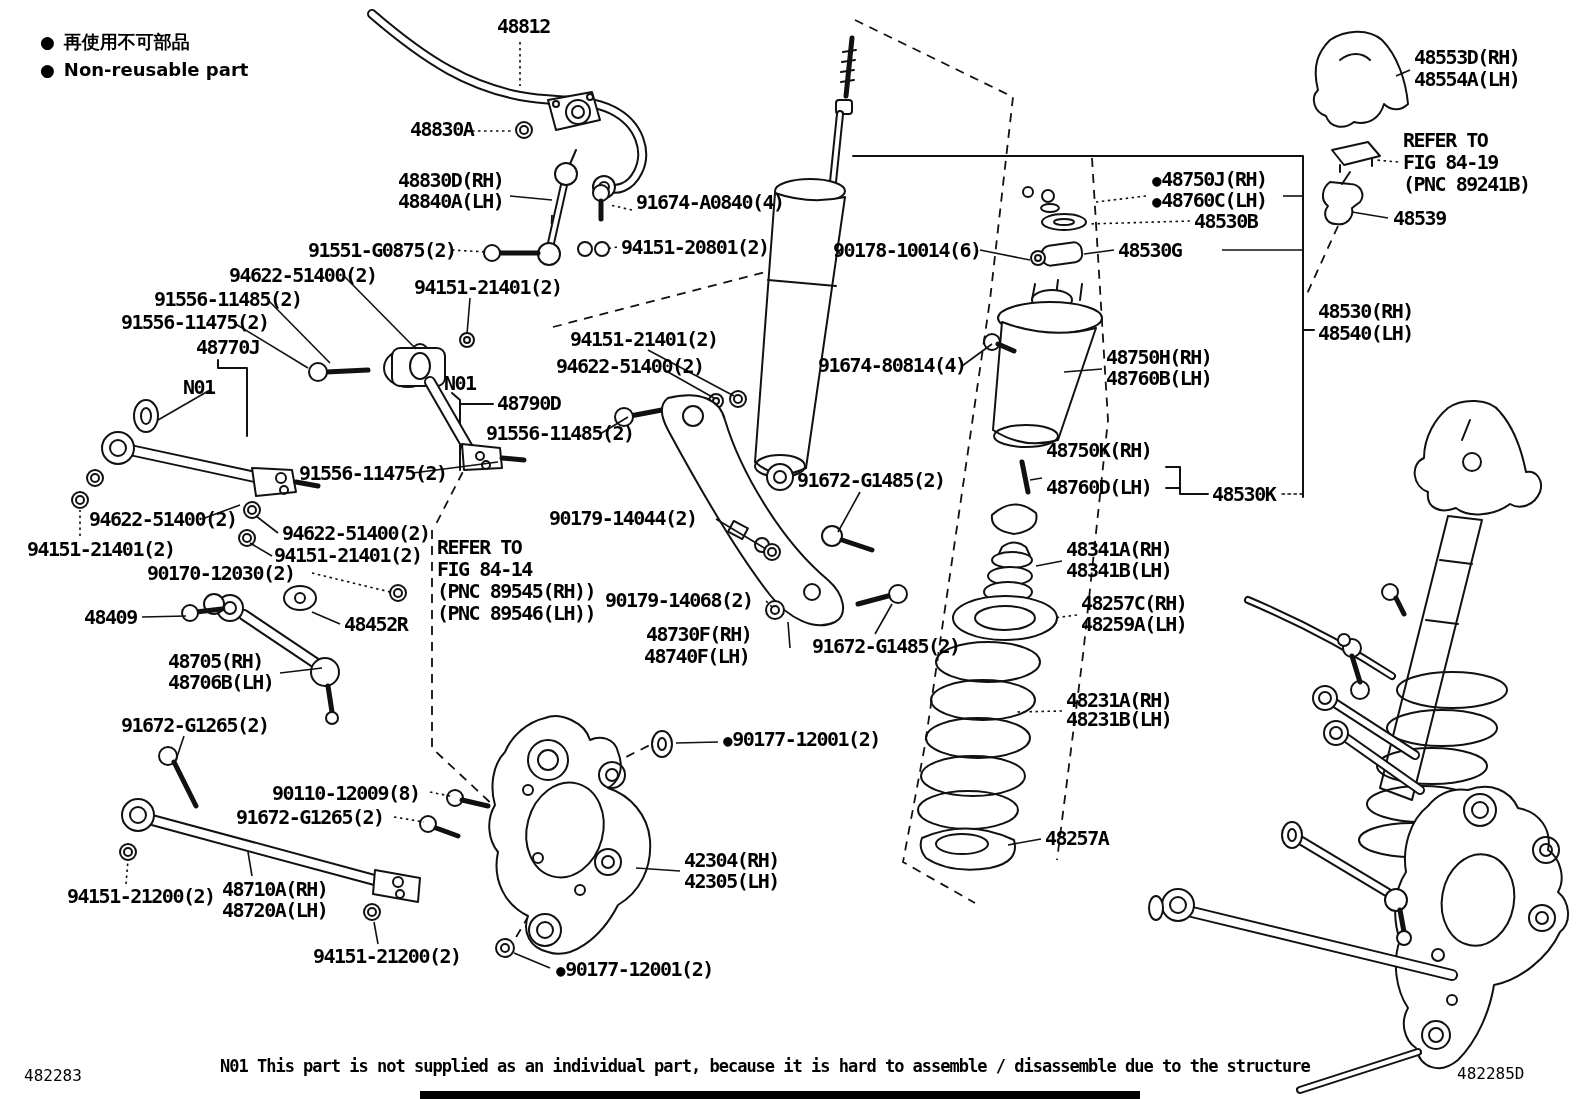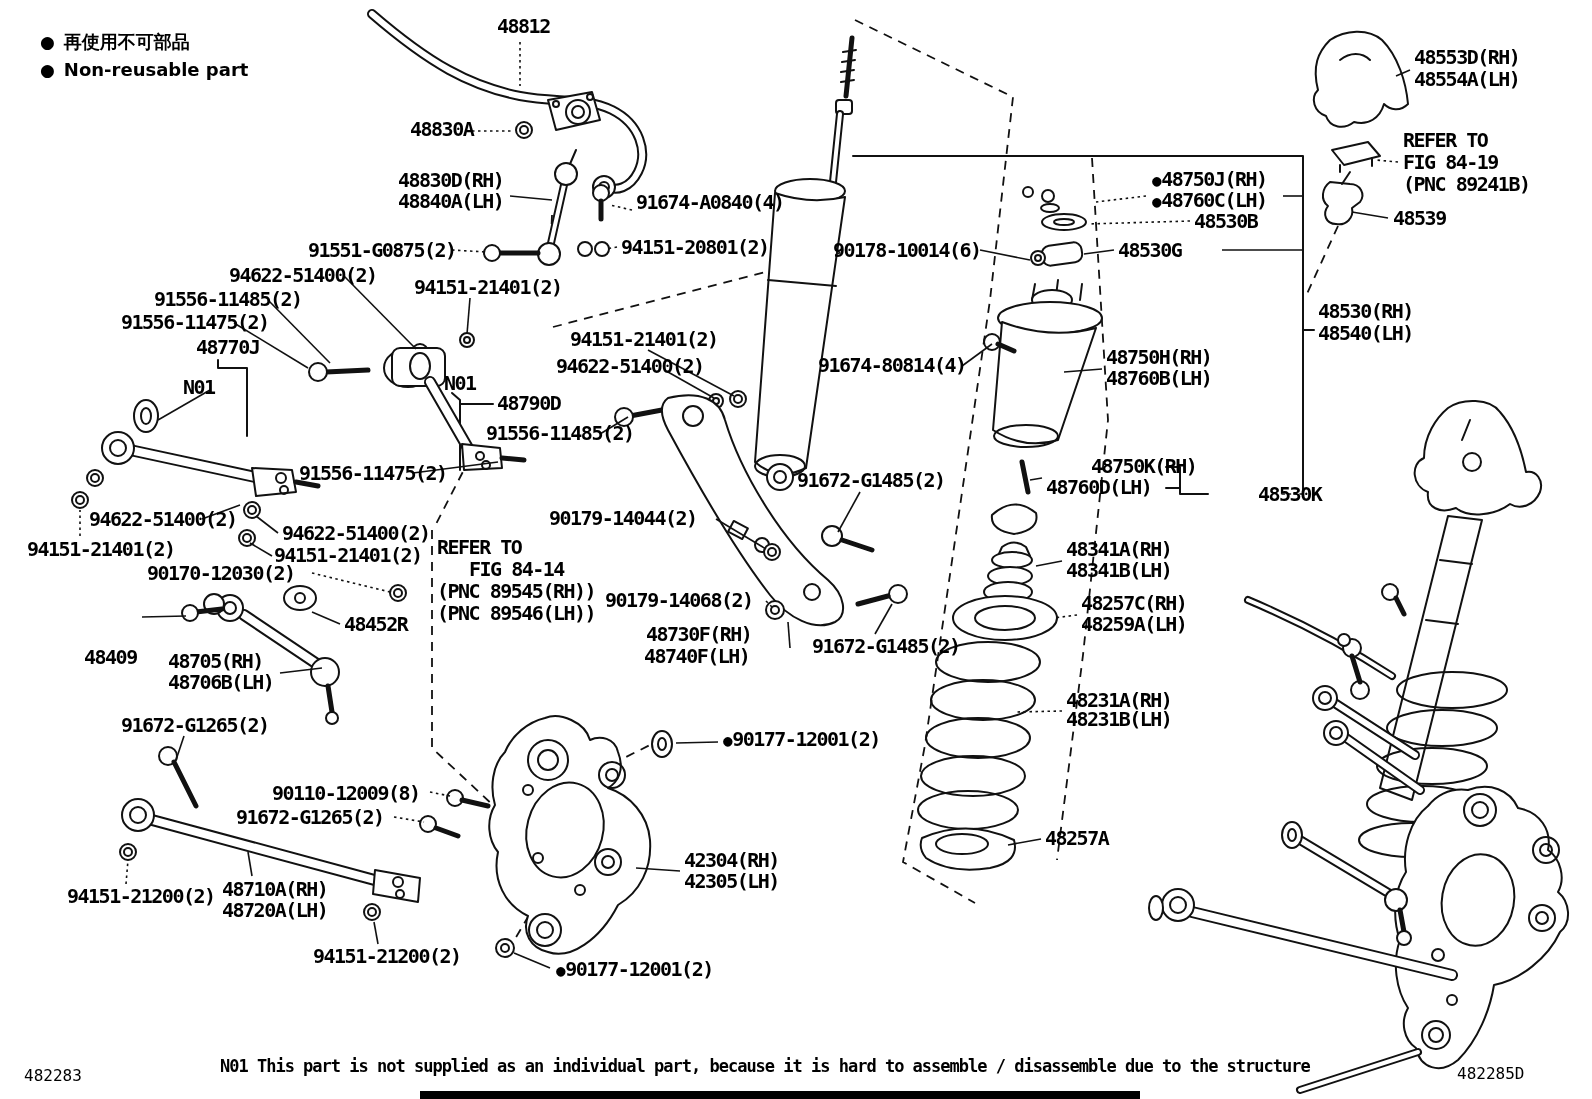--- a/index.html
+++ b/index.html
@@ -412,27 +412,27 @@
       <div class="lbl" style="left: 556px; top: 356px;"><span>94622-51400(2)</span></div>
       <div class="lbl" style="left: 444px; top: 373px;"><span>N01</span></div>
       <div class="lbl" style="left: 497px; top: 393px;"><span>48790D</span></div>
       <div class="lbl" style="left: 486px; top: 423px;"><span>91556-11485(2)</span></div>
       <div class="lbl" style="left: 299px; top: 463px;"><span>91556-11475(2)</span></div>
       <div class="lbl" style="left: 89px; top: 509px;"><span>94622-51400(2)</span></div>
       <div class="lbl" style="left: 27px; top: 539px;"><span>94151-21401(2)</span></div>
       <div class="lbl" style="left: 282px; top: 523px;"><span>94622-51400(2)</span></div>
       <div class="lbl" style="left: 274px; top: 545px;"><span>94151-21401(2)</span></div>
       <div class="lbl" style="left: 147px; top: 563px;"><span>90170-12030(2)</span></div>
-      <div class="lbl" style="left: 84px; top: 607px; margin-top: 40px;"><span>48409</span></div>
+      <div class="lbl" style="left: 84px; top: 607px;"><span>48409</span></div>
       <div class="lbl" style="left: 344px; top: 614px;"><span>48452R</span></div>
       <div class="lbl" style="left: 168px; top: 651px;"><span>48705(RH)</span></div>
       <div class="lbl" style="left: 168px; top: 672px;"><span>48706B(LH)</span></div>
       <div class="lbl" style="left: 121px; top: 715px;"><span>91672-G1265(2)</span></div>
       <div class="lbl" style="left: 437px; top: 537px;"><span>REFER TO</span></div>
-      <div class="lbl" style="left: 437px; top: 559px; margin-left: 32px;"><span>FIG 84-14</span></div>
+      <div class="lbl" style="left: 437px; top: 559px;"><span>FIG 84-14</span></div>
       <div class="lbl" style="left: 437px; top: 581px;"><span>(PNC 89545(RH))</span></div>
       <div class="lbl" style="left: 437px; top: 603px;"><span>(PNC 89546(LH))</span></div>
       <div class="lbl" style="left: 549px; top: 508px; text-align: right;"><span>90179-14044(2)</span></div>
       <div class="lbl" style="left: 605px; top: 590px;"><span>90179-14068(2)</span></div>
       <div class="lbl" style="left: 646px; top: 624px;"><span>48730F(RH)</span></div>
       <div class="lbl" style="left: 644px; top: 646px;"><span>48740F(LH)</span></div>
       <div class="lbl" style="left: 797px; top: 470px;"><span>91672-G1485(2)</span></div>
       <div class="lbl" style="left: 812px; top: 636px;"><span>91672-G1485(2)</span></div>
       <div class="lbl" style="left: 818px; top: 355px;"><span>91674-80814(4)</span></div>
       <div class="lbl" style="left: 272px; top: 783px;"><span>90110-12009(8)</span></div>
@@ -453,23 +453,23 @@
       <div class="lbl" style="left: 1393px; top: 208px;"><span>48539</span></div>
       <div class="lbl" style="left: 1152px; top: 169px;"><span class="dot">●</span><span>48750J(RH)</span></div>
       <div class="lbl" style="left: 1152px; top: 190px;"><span class="dot">●</span><span>48760C(LH)</span></div>
       <div class="lbl" style="left: 1194px; top: 211px;"><span>48530B</span></div>
       <div class="lbl" style="left: 1118px; top: 240px;"><span>48530G</span></div>
       <div class="lbl" style="left: 833px; top: 240px;"><span>90178-10014(6)</span></div>
       <div class="lbl" style="left: 1318px; top: 301px;"><span>48530(RH)</span></div>
       <div class="lbl" style="left: 1318px; top: 323px;"><span>48540(LH)</span></div>
       <div class="lbl" style="left: 1106px; top: 347px;"><span>48750H(RH)</span></div>
       <div class="lbl" style="left: 1106px; top: 368px;"><span>48760B(LH)</span></div>
-      <div class="lbl" style="left: 1046px; top: 456px; margin-left: 45px;"><span>48750K(RH)</span></div>
+      <div class="lbl" style="left: 1046px; top: 440px;"><span>48750K(RH)</span></div>
       <div class="lbl" style="left: 1046px; top: 477px;"><span>48760D(LH)</span></div>
-      <div class="lbl" style="left: 1258px; top: 484px; text-align: right;"><span>48530K</span></div>
+      <div class="lbl" style="left: 1212px; top: 484px; text-align: right;"><span>48530K</span></div>
       <div class="lbl" style="left: 1066px; top: 539px;"><span>48341A(RH)</span></div>
       <div class="lbl" style="left: 1066px; top: 560px;"><span>48341B(LH)</span></div>
       <div class="lbl" style="left: 1081px; top: 593px;"><span>48257C(RH)</span></div>
       <div class="lbl" style="left: 1081px; top: 614px;"><span>48259A(LH)</span></div>
       <div class="lbl" style="left: 1066px; top: 690px;"><span>48231A(RH)</span></div>
       <div class="lbl" style="left: 1066px; top: 709px;"><span>48231B(LH)</span></div>
       <div class="lbl" style="left: 1045px; top: 828px;"><span>48257A</span></div>
     </div>
 
   <div class="note" style="top:1056px">N01 This part is not supplied as an individual part, because it is hard to assemble / disassemble due to the structure</div>

